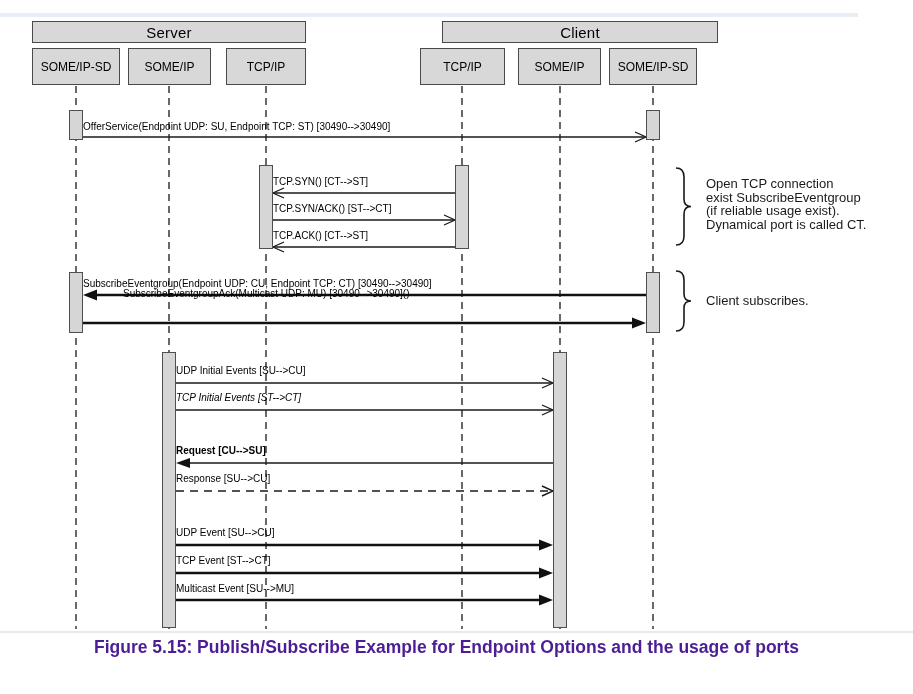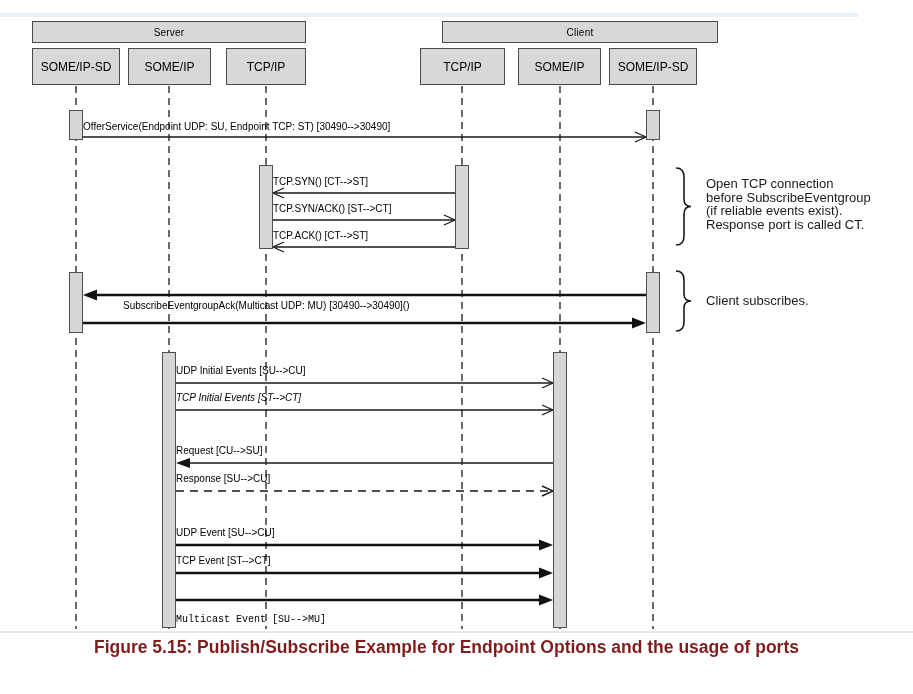--- a/index.html
+++ b/index.html
@@ -5,35 +5,35 @@
   html,body { margin:0; padding:0; background:#ffffff; }
   #stage {
     position:relative; width:913px; height:694px; background:#ffffff;
     font-family:"Liberation Sans", sans-serif; color:#000; overflow:hidden;
   }
   .box {
     position:absolute; box-sizing:border-box;
     background:#d8d8d8; border:1.5px solid #4a4a4a;
     display:flex; align-items:center; justify-content:center;
   }
-  .group-header { font-size:10px; letter-spacing:0.2px; }
+  .group-header { font-size:15px; letter-spacing:0.2px; }
   .lifeline-box { font-size:12px; }
   .lifeline-box .ul { }
   .act {
     position:absolute; box-sizing:border-box;
     background:#d6d6d6; border:1.3px solid #4f4f4f;
   }
   .msg {
     position:absolute; text-align:left; font-size:10px;
     color:#000; white-space:nowrap;
   }
   .ann { position:absolute; font-size:13px; line-height:13.6px; color:#1a1a1a; }
   .caption {
     position:absolute; left:40px; top:637px; width:813px;
-    text-align:center; font-weight:bold; font-size:17.5px; color:#7f1d1d;
+    text-align:center; font-weight:bold; font-size:17.5px; color:#4c1d95;
   }
   .topband { position:absolute; left:0; top:13px; width:858px; height:4px; background:#e8eef6; }
   svg.layer { position:absolute; left:0; top:0; }
 </style>
 </head>
 <body>
 
 <div id="stage">
 
   <div class="topband"></div>
@@ -152,34 +152,35 @@
   <div class="act" style="left:455px; top:165px; width:14px; height:84px;"></div>
   <div class="act" style="left:69px;  top:272px; width:14px; height:61px;"></div>
   <div class="act" style="left:646px; top:272px; width:14px; height:61px;"></div>
   <div class="act" style="left:162px; top:352px; width:14px; height:276px;"></div>
   <div class="act" style="left:553px; top:352px; width:14px; height:276px;"></div>
 
   <div class="msg" style="left:83px;  top:121px; width:563px;">OfferService(Endpoint UDP: SU, Endpoint TCP: ST) [30490--&gt;30490]</div>
   <div class="msg" style="left:273px; top:176px; width:182px;">TCP.SYN() [CT--&gt;ST]</div>
   <div class="msg" style="left:273px; top:203px; width:182px;">TCP.SYN/ACK() [ST--&gt;CT]</div>
   <div class="msg" style="left:273px; top:230px; width:182px;">TCP.ACK() [CT--&gt;ST]</div>
-  <div class="msg" style="left:83px;  top:300px; width:644px;padding-left:40px;">SubscribeEventgroupAck(Multicast UDP: MU) [30490--&gt;30490]()</div>
+  <div class="msg" style="left:83px;  top:278px; width:563px;">SubscribeEventgroup(Endpoint UDP: CU, Endpoint TCP: CT) [30490--&gt;30490]</div>
+  <div class="msg" style="left:83px;  top:288px; width:644px;padding-left:40px;">SubscribeEventgroupAck(Multicast UDP: MU) [30490--&gt;30490]()</div>
   <div class="msg" style="left:176px; top:365px; width:377px;">UDP Initial Events [SU--&gt;CU]</div>
   <div class="msg" style="left:176px; top:392px; width:377px;font-style:italic;">TCP Initial Events [ST--&gt;CT]</div>
-  <div class="msg" style="left:176px; top:445px; width:377px;">Request [CU--&gt;SU]</div>
+  <div class="msg" style="left:176px; top:445px; width:377px;font-weight:bold;">Request [CU--&gt;SU]</div>
   <div class="msg" style="left:176px; top:473px; width:340px;">Response [SU--&gt;CU]</div>
   <div class="msg" style="left:176px; top:527px; width:377px;">UDP Event [SU--&gt;CU]</div>
   <div class="msg" style="left:176px; top:555px; width:377px;">TCP Event [ST--&gt;CT]</div>
-  <div class="msg" style="left:176px; top:614px; width:377px;font-family:Liberation Mono, monospace;">Multicast Event [SU--&gt;MU]</div>
+  <div class="msg" style="left:176px; top:583px; width:377px;">Multicast Event [SU--&gt;MU]</div>
 
   <div class="ann" style="left:706px; top:177px; width:200px;">
     <div>Open TCP connection</div>
-    <div>before SubscribeEventgroup</div>
-    <div>(if reliable events exist).</div>
-    <div>Response port is called CT.</div>
+    <div>exist SubscribeEventgroup</div>
+    <div>(if reliable usage exist).</div>
+    <div>Dynamical port is called CT.</div>
   </div>
   <div class="ann" style="left:706px; top:294px; width:200px;">
     <div>Client subscribes.</div>
   </div>
 
   <div class="caption">Figure 5.15: Publish/Subscribe Example for Endpoint Options and the usage of ports</div>
 
 </div>
 
 </body></html>

